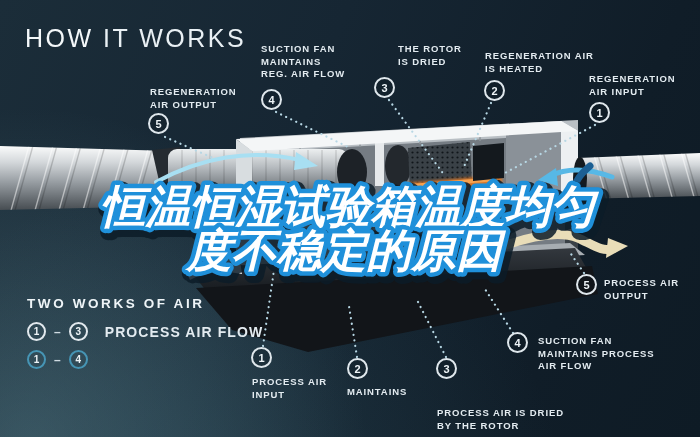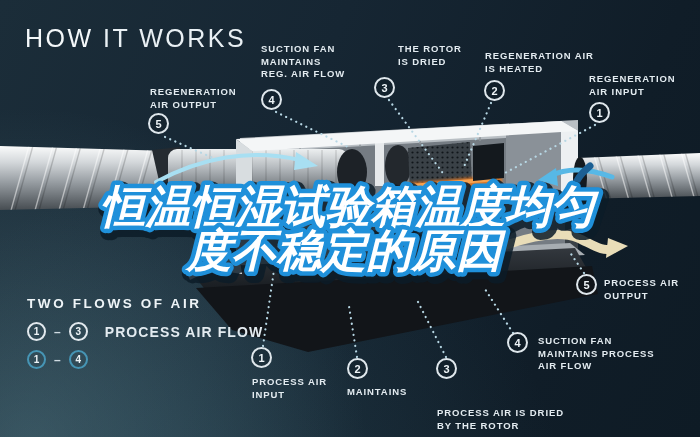--- a/index.html
+++ b/index.html
@@ -232,21 +232,21 @@
 
   <div class="co-circle" style="left:507px;top:332px;">4</div>
   <div class="co-label" style="left:538px;top:335px;">SUCTION FAN
 MAINTAINS PROCESS
 AIR FLOW</div>
 
   <div class="co-circle" style="left:576px;top:274px;">5</div>
   <div class="co-label" style="left:604px;top:277px;">PROCESS AIR
 OUTPUT</div>
 
-  <div class="legend-heading">TWO FLOWS OF AIR</div>
+  <div class="legend-heading">TWO WORKS OF AIR</div>
 
   <div class="legend-row" style="top:322px;">
     <span class="lg-circle">1</span>
     <span class="lg-dash">–</span>
     <span class="lg-circle">3</span>
     <span class="lg-label">PROCESS AIR FLOW</span>
   </div>
 
   <div class="legend-row" style="top:350px;">
     <span class="lg-circle teal">1</span>

